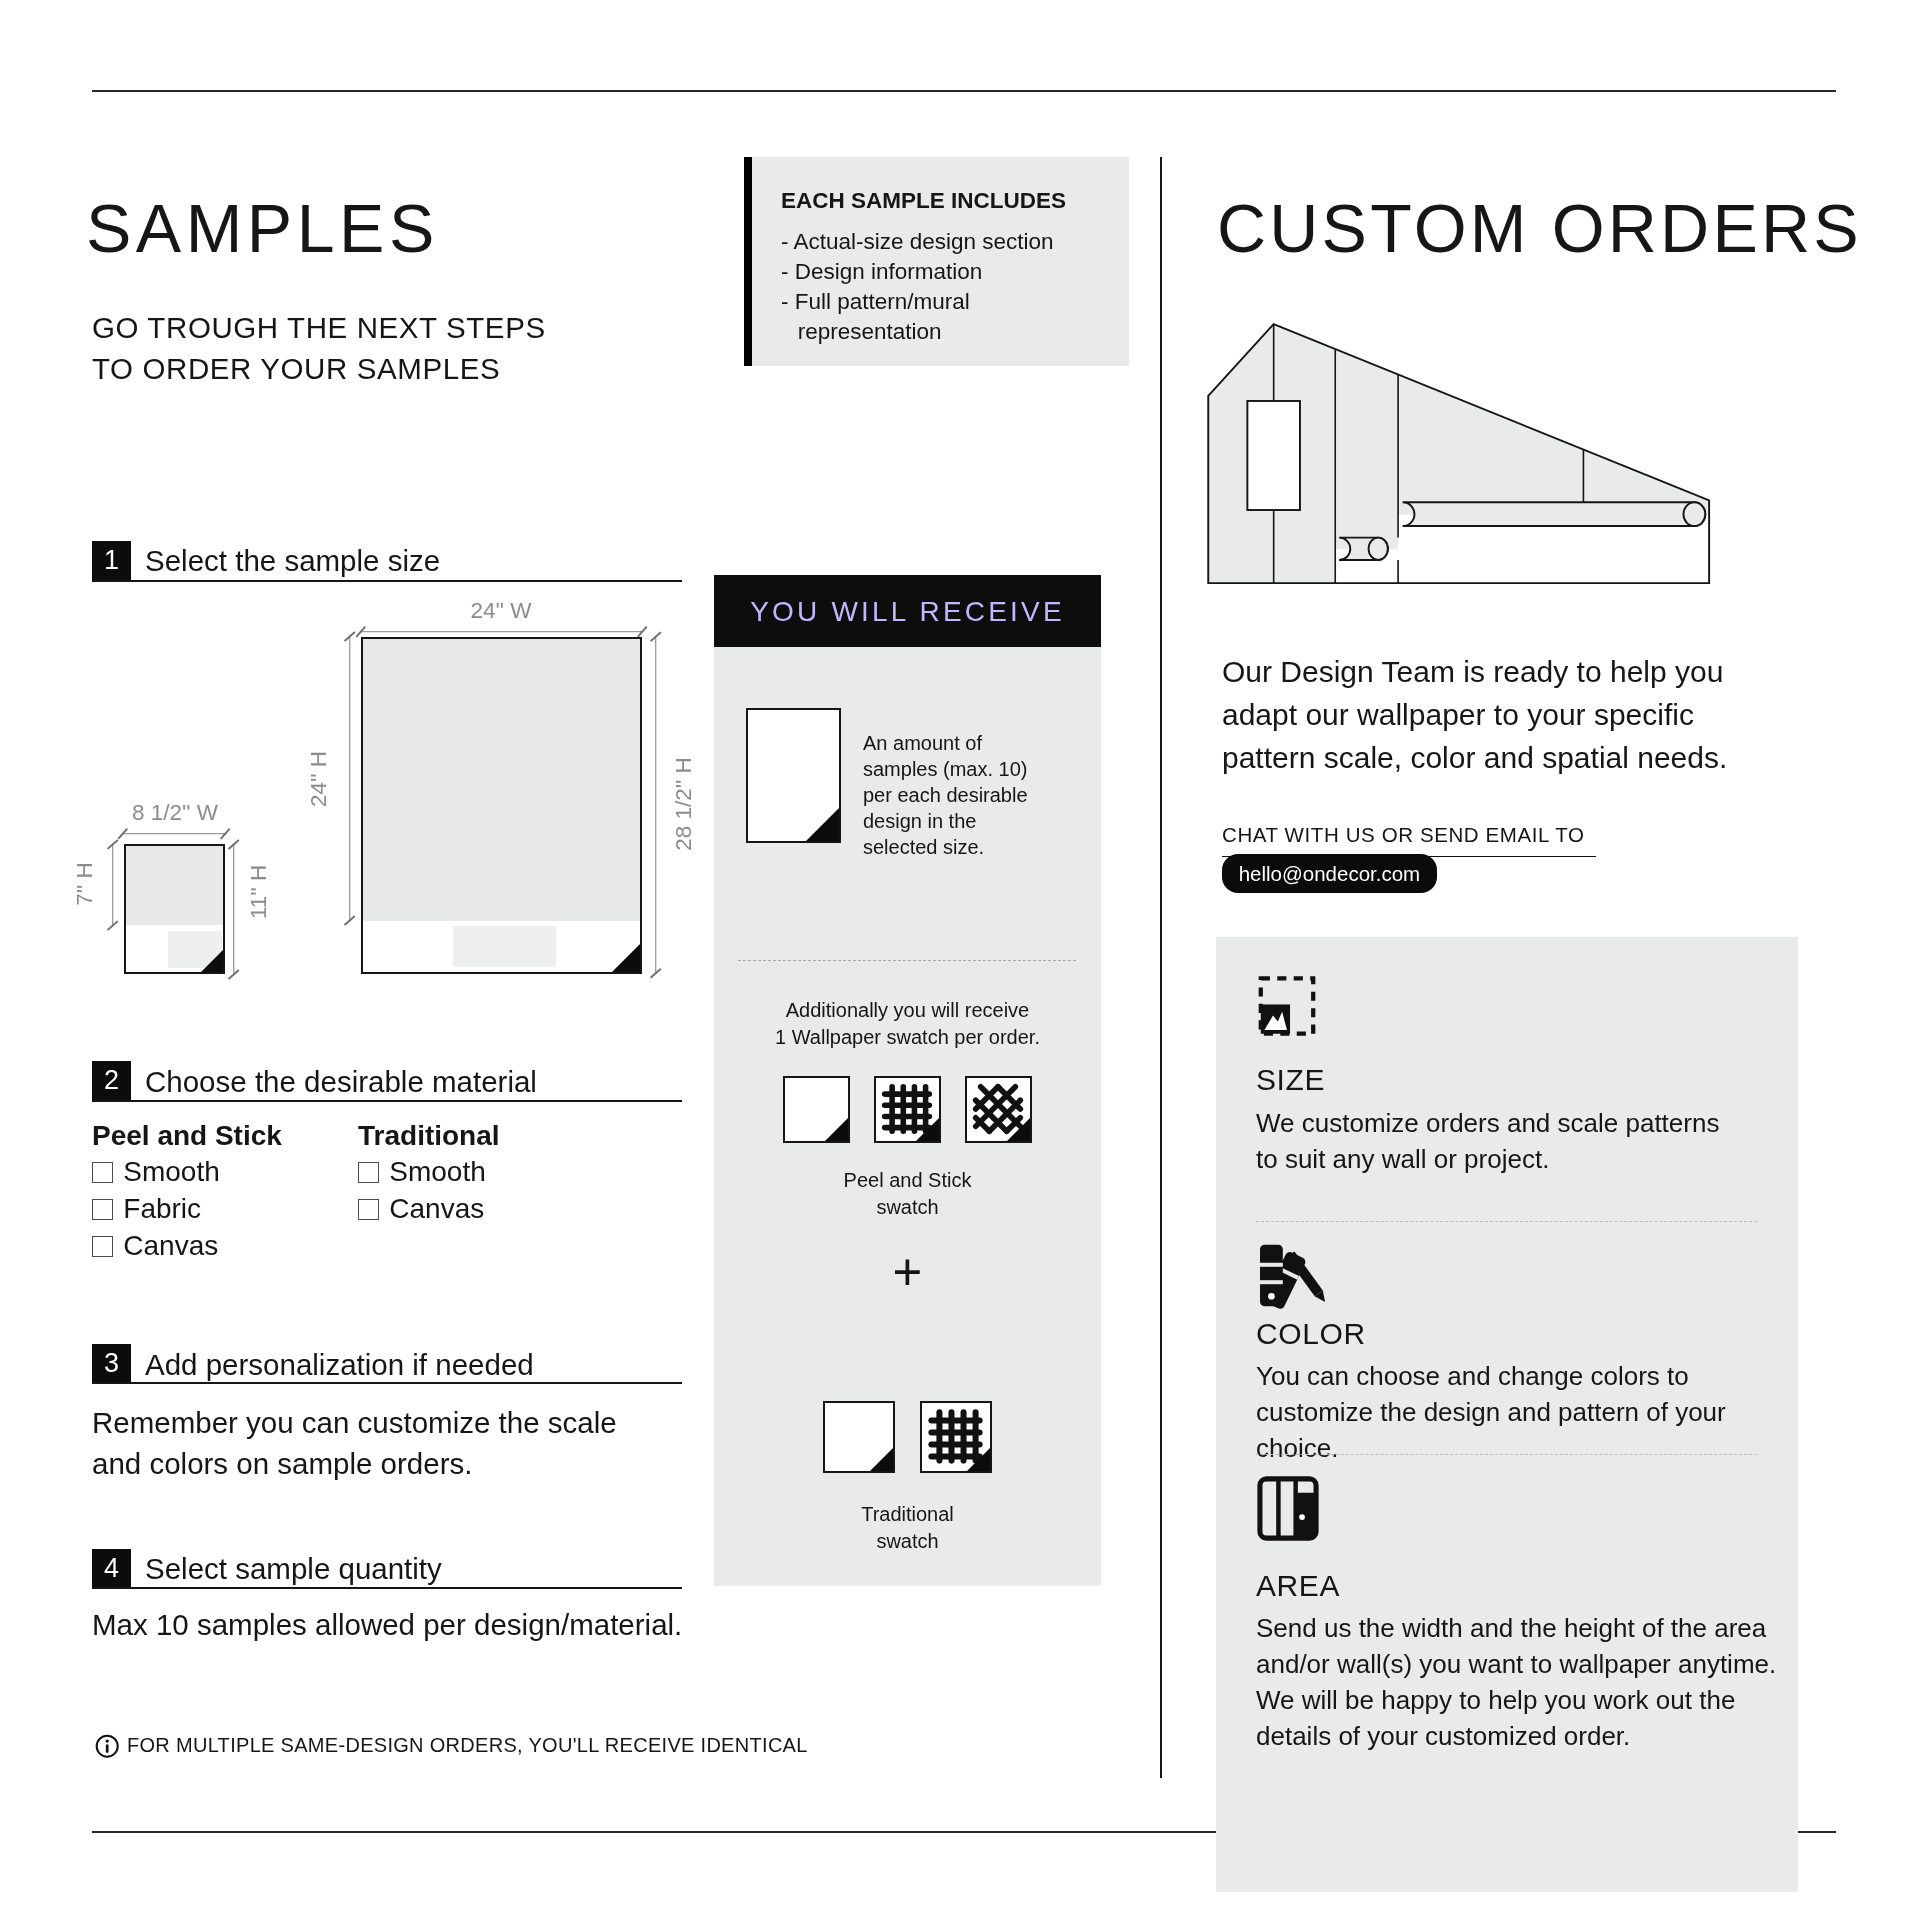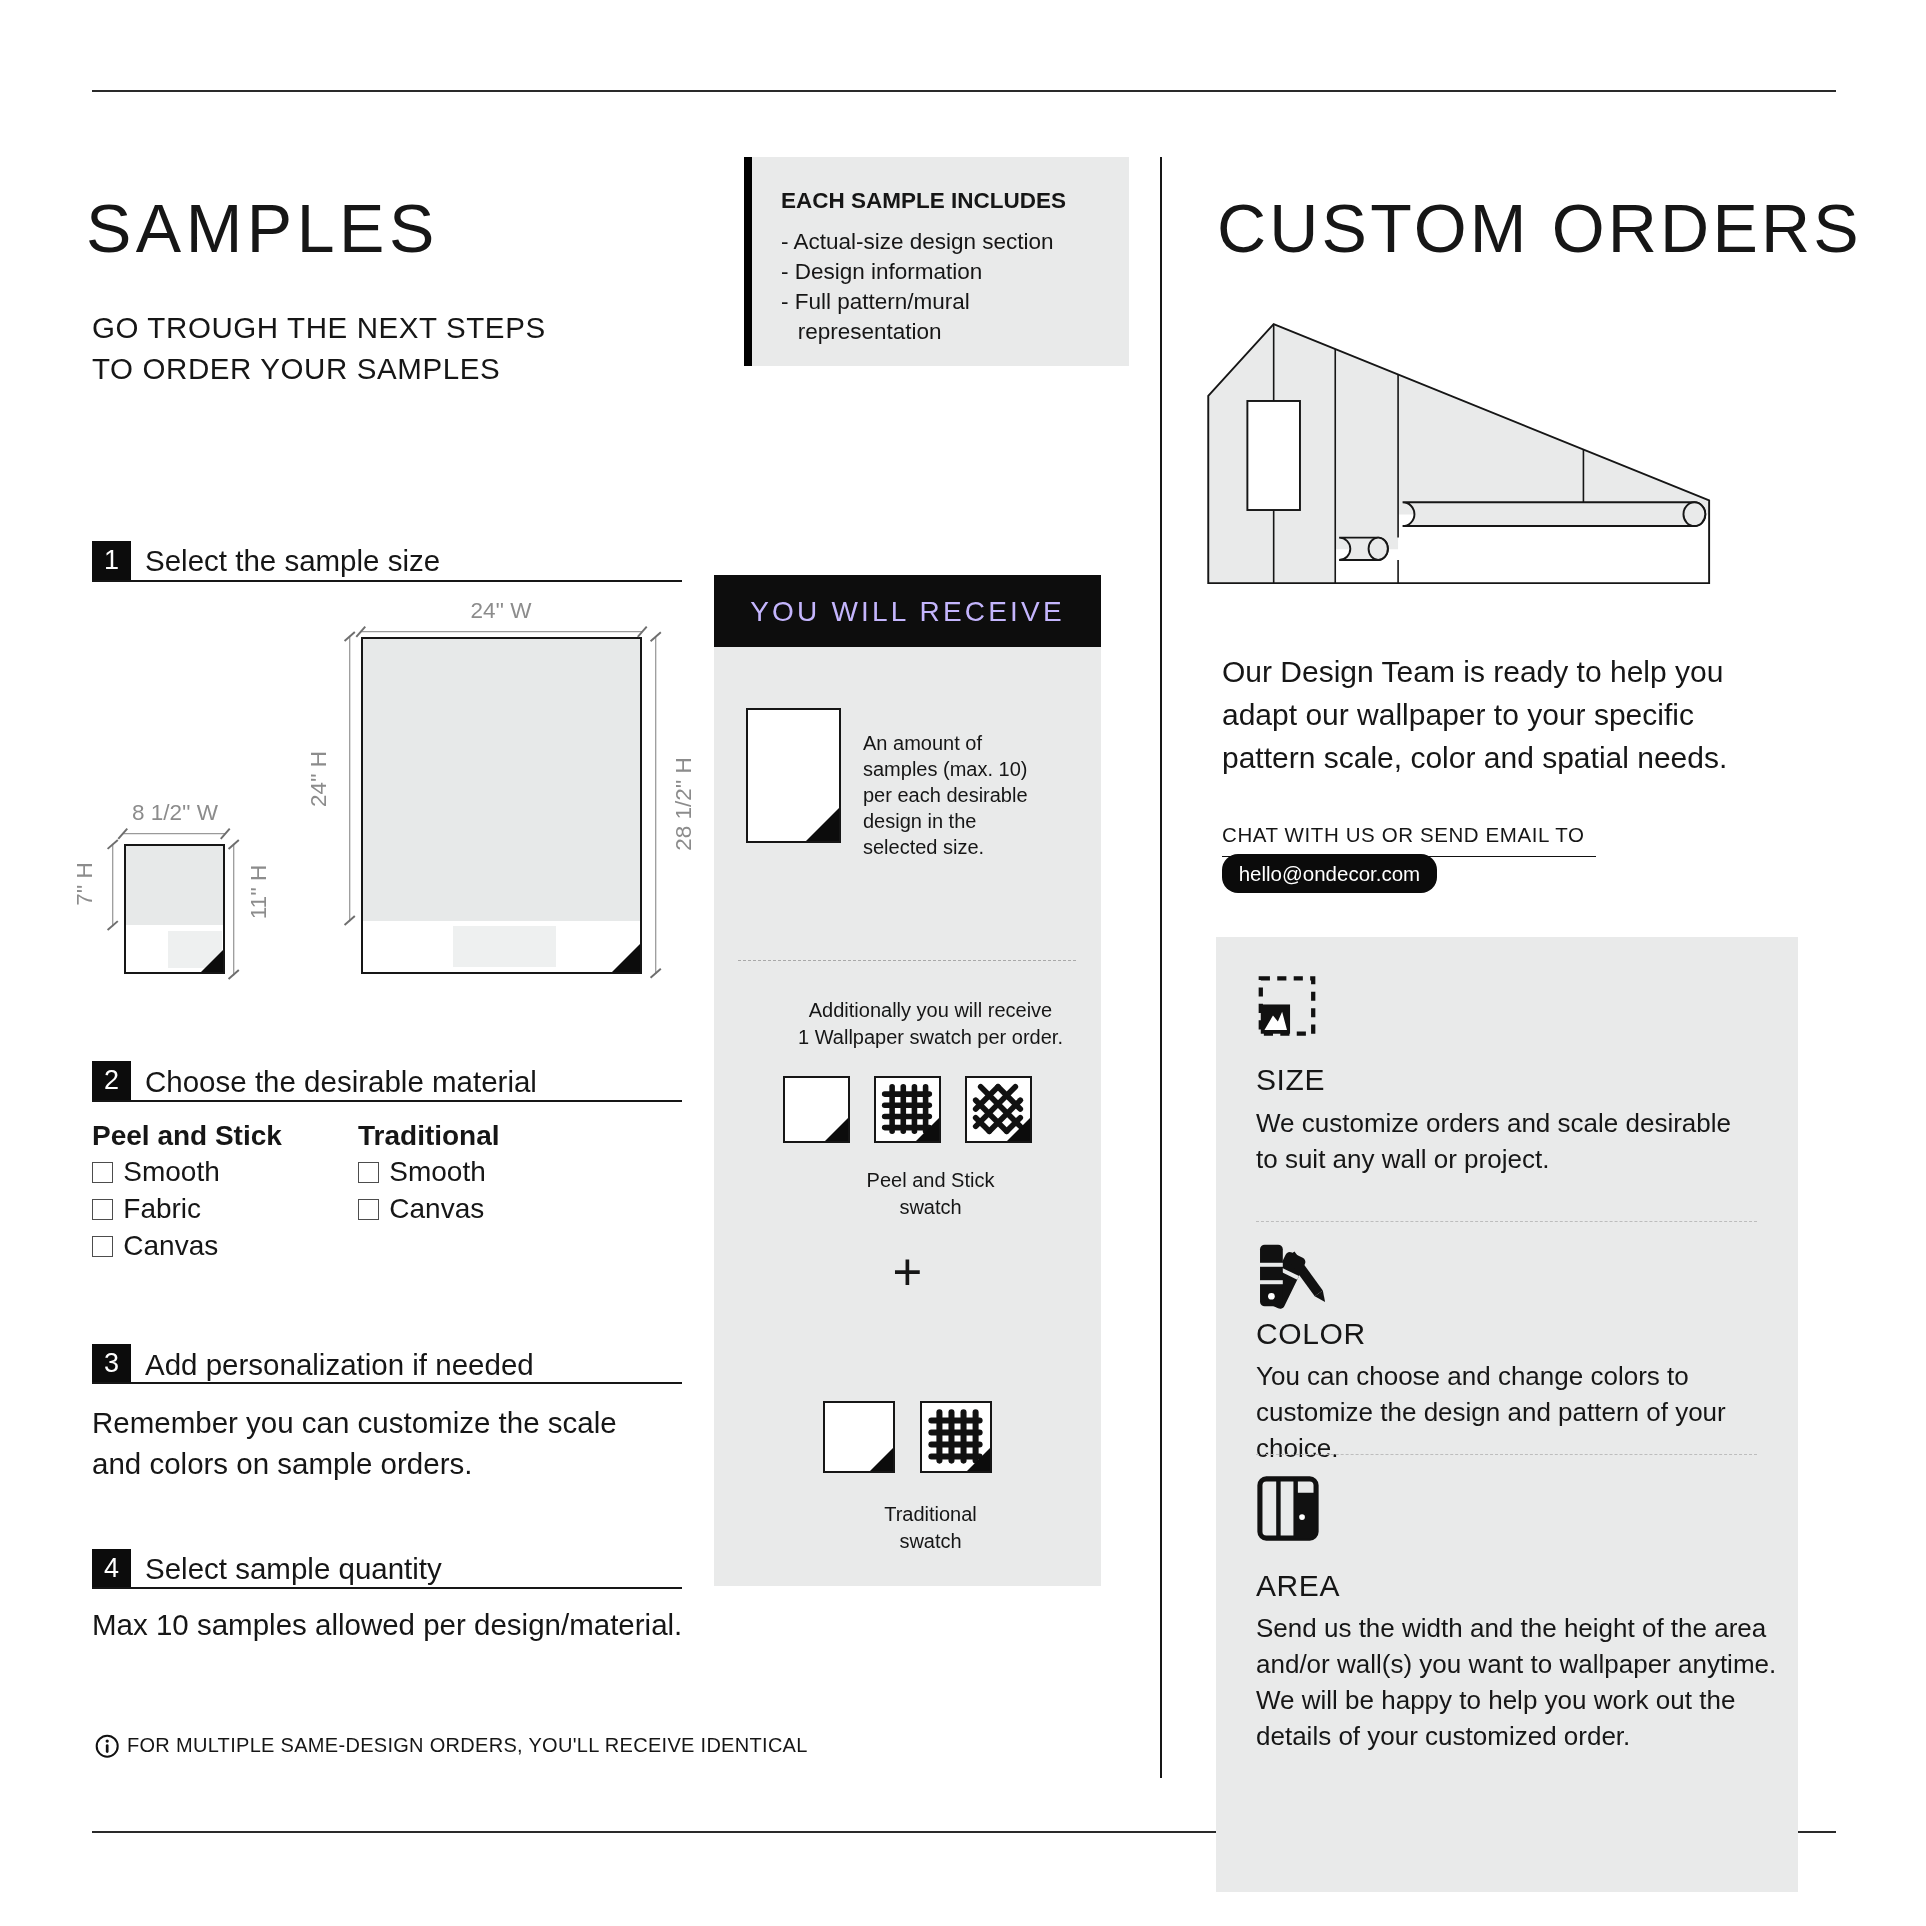--- a/index.html
+++ b/index.html
@@ -30,21 +30,21 @@
   .mat-title{position:absolute;font-size:28px;font-weight:bold;white-space:nowrap;}
   .opt{position:absolute;display:flex;align-items:center;gap:10.3px;font-size:28px;white-space:nowrap;}
   .checkbox{width:19px;height:19px;border:1.9px solid #4d4d4d;display:inline-block;background:#fff;}
   .body-line{font-size:29.5px;line-height:41px;white-space:nowrap;}
   .footnote-line{font-size:20px;line-height:28px;letter-spacing:0.3px;white-space:nowrap;}
   .mid-header{position:absolute;left:714px;top:575px;width:387px;height:73px;background:#0d0d0d;color:#c4b5fd;display:flex;align-items:center;justify-content:center;font-size:28px;letter-spacing:3.2px;white-space:nowrap;}
   .mid-panel{position:absolute;left:714px;top:647px;width:387px;height:939px;background:#e9eaea;}
   .paper-icon{position:absolute;left:32px;top:61px;width:95px;height:135px;background:#fff;border:2.6px solid #161616;box-sizing:border-box;}
   .receive-text{position:absolute;left:149px;top:83px;font-size:20px;line-height:26px;}
   .dashed{position:absolute;border-top:1.9px dashed #a9a9a9;}
-  .center-text{position:absolute;left:0;width:100%;text-align:center;font-size:20px;line-height:27px;margin-left:23px;}
+  .center-text{position:absolute;left:0;width:100%;text-align:center;font-size:20px;line-height:27px;}
   .swatch-row{position:absolute;left:0;width:100%;display:flex;justify-content:center;gap:24.4px;}
   .swatch{position:relative;background:#fff;border:2.6px solid #161616;box-sizing:border-box;}
   .sw104{width:67px;height:67px;}
   .sw112{width:72px;height:72px;}
   .plus{position:absolute;left:0;width:100%;text-align:center;font-size:51px;font-weight:300;color:#161616;}
   .chat-label{position:absolute;font-size:20.5px;letter-spacing:0.6px;border-bottom:1.9px solid #111;padding:0 11.6px 9px 0;white-space:nowrap;}
   .email-chip{position:absolute;background:#0b0b0b;color:#fff;font-size:20.5px;padding:7.7px 16.7px;white-space:nowrap;border-radius:16px;}
   .right-panel{position:absolute;left:1216px;top:937px;width:582px;height:955px;background:#e9eaea;}
   .panel-head{position:absolute;font-size:30px;letter-spacing:0.6px;}
   .panel-body{position:absolute;font-size:26px;line-height:36px;}
@@ -312,21 +312,21 @@
 
   <div class="right-panel">
 
     <svg class="abs" style="left:40px;top:37px;" width="62" height="64" viewBox="0 0 100 105">
       <rect x="7" y="7" width="86" height="91" fill="none" stroke="#111" stroke-width="7" stroke-dasharray="15 12"></rect>
       <rect x="7" y="50" width="48" height="48" fill="#111"></rect>
       <path d="M13,92 L27,68 L35,78 L42,62 L50,92 Z" fill="#fff"></path>
     </svg>
     <div class="panel-head" style="left:40px;top:126px;">SIZE</div>
     <div class="panel-body" style="left:40px;top:168px;">
-      <div>We customize orders and scale desirable</div>
+      <div>We customize orders and scale patterns</div>
       <div>to suit any wall or project.</div>
     </div>
     <div class="dashed" style="left:40px;top:284px;width:501px;border-top-color:#bdbdbd;"></div>
 
     <svg class="abs" style="left:40px;top:302px;overflow:visible;" width="67" height="71" viewBox="0 0 100 105">
       <g transform="rotate(26 23 96)">
         <rect x="10" y="14" width="32" height="84" rx="7" fill="#111"></rect>
         <line x1="10" y1="44" x2="42" y2="44" stroke="#e9eaea" stroke-width="6"></line>
       </g>
       <rect x="6" y="8" width="34" height="92" rx="7" fill="#111"></rect>

